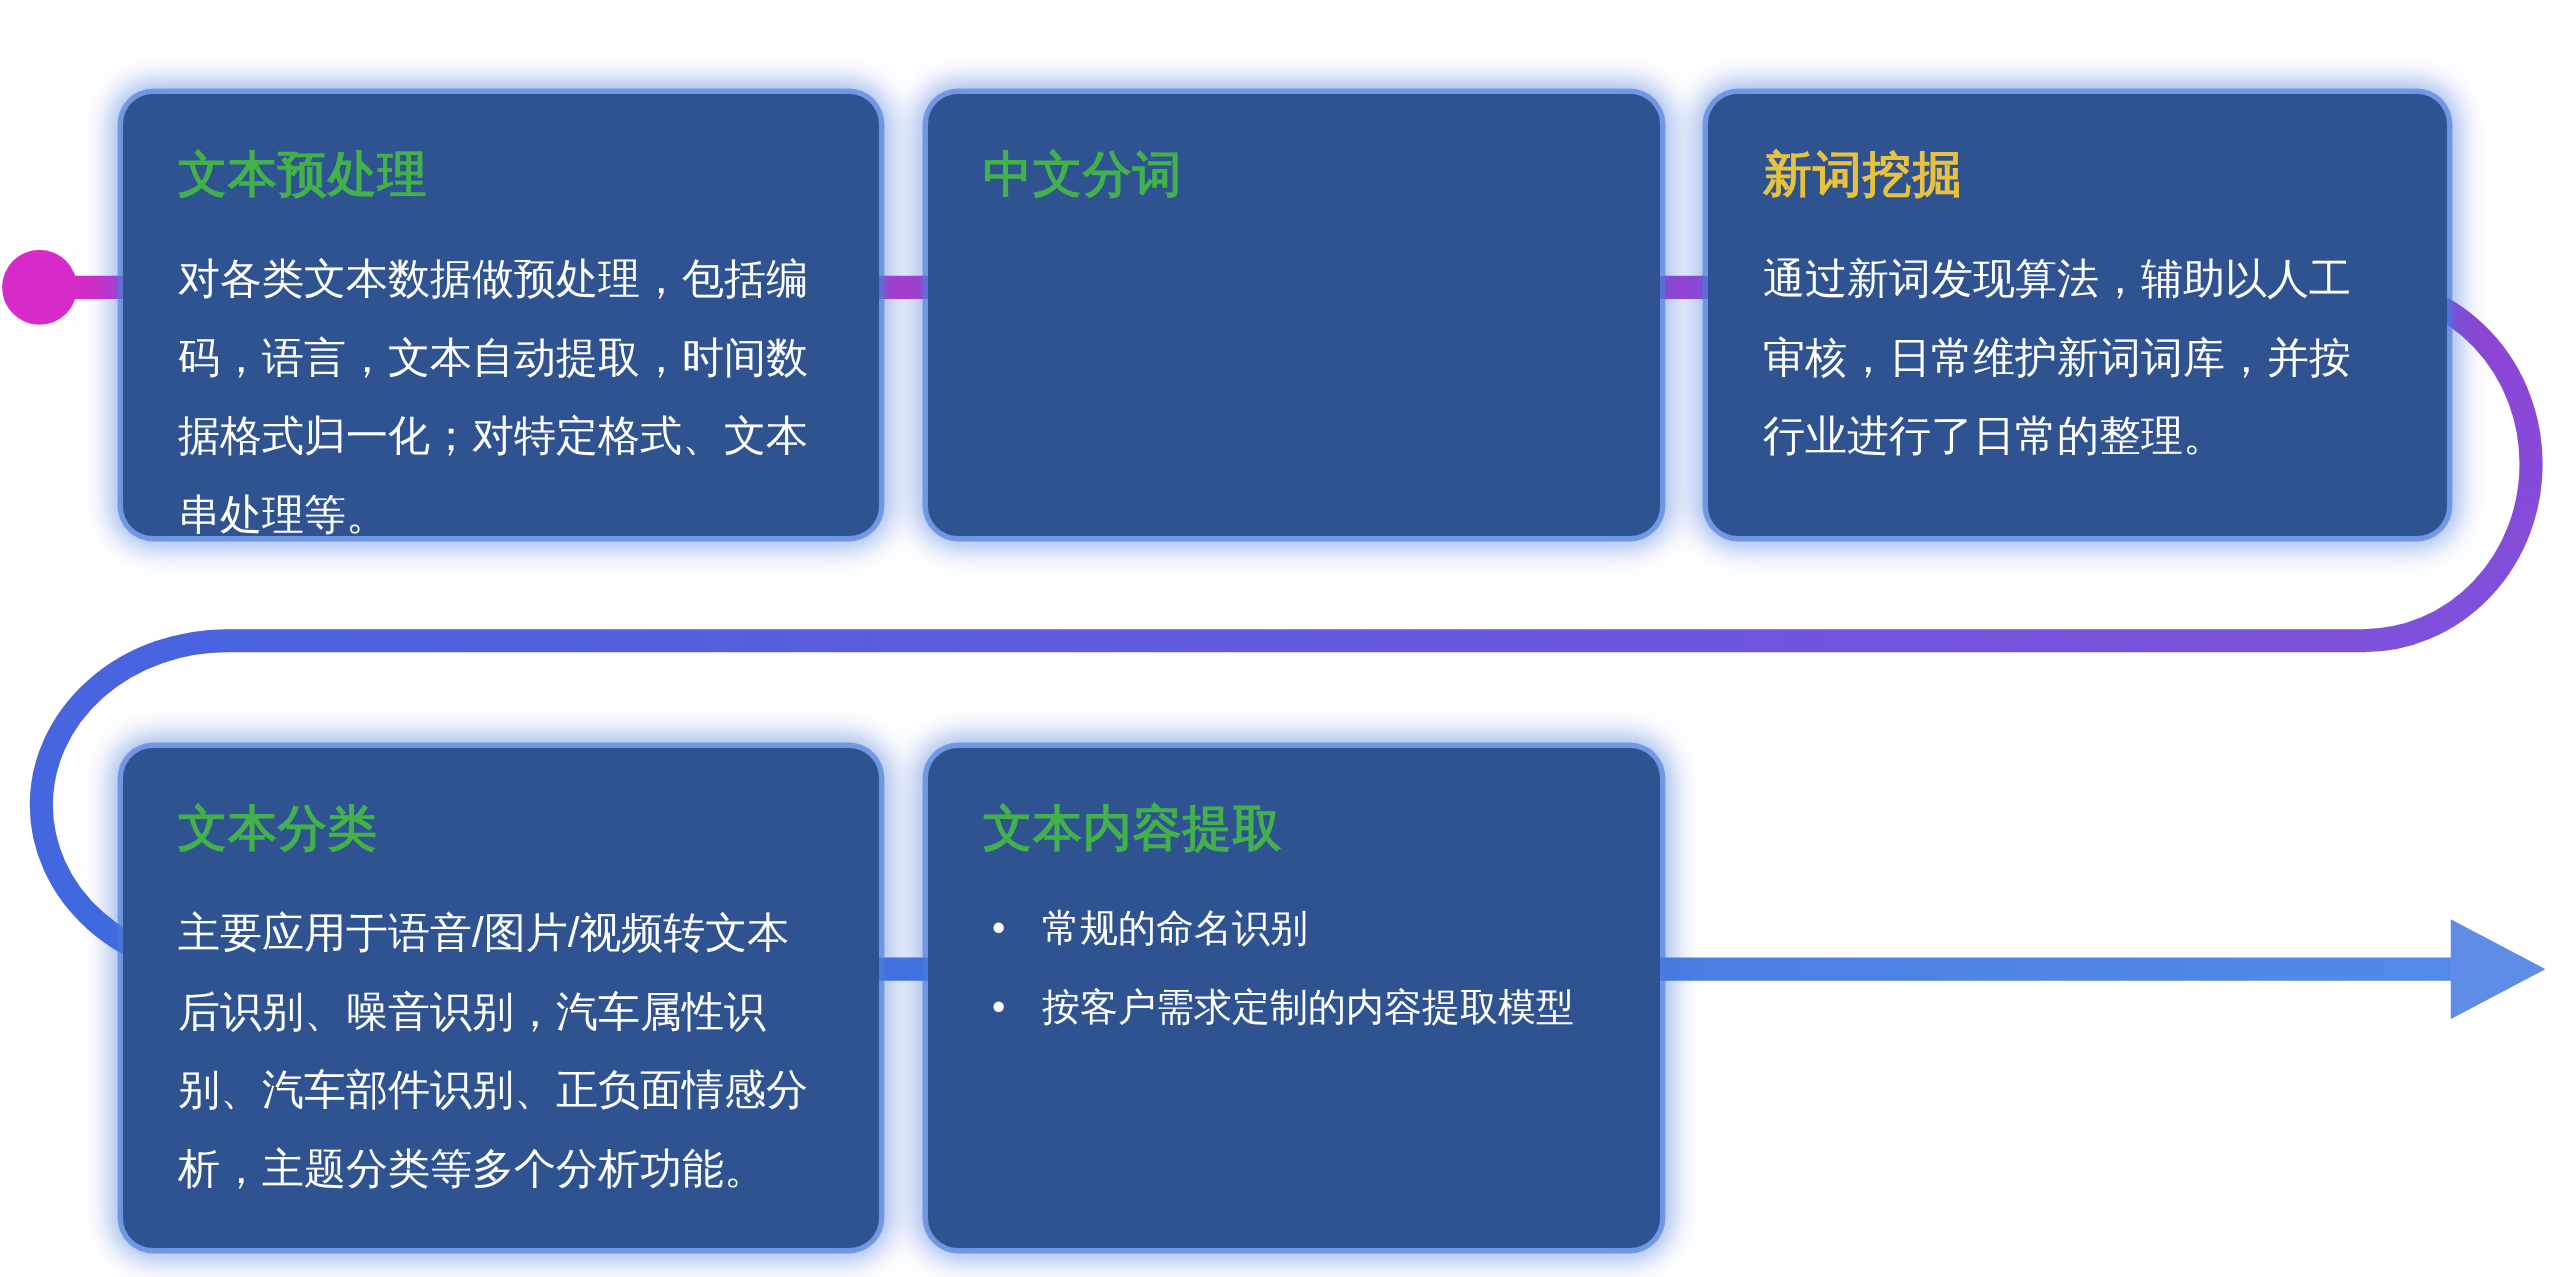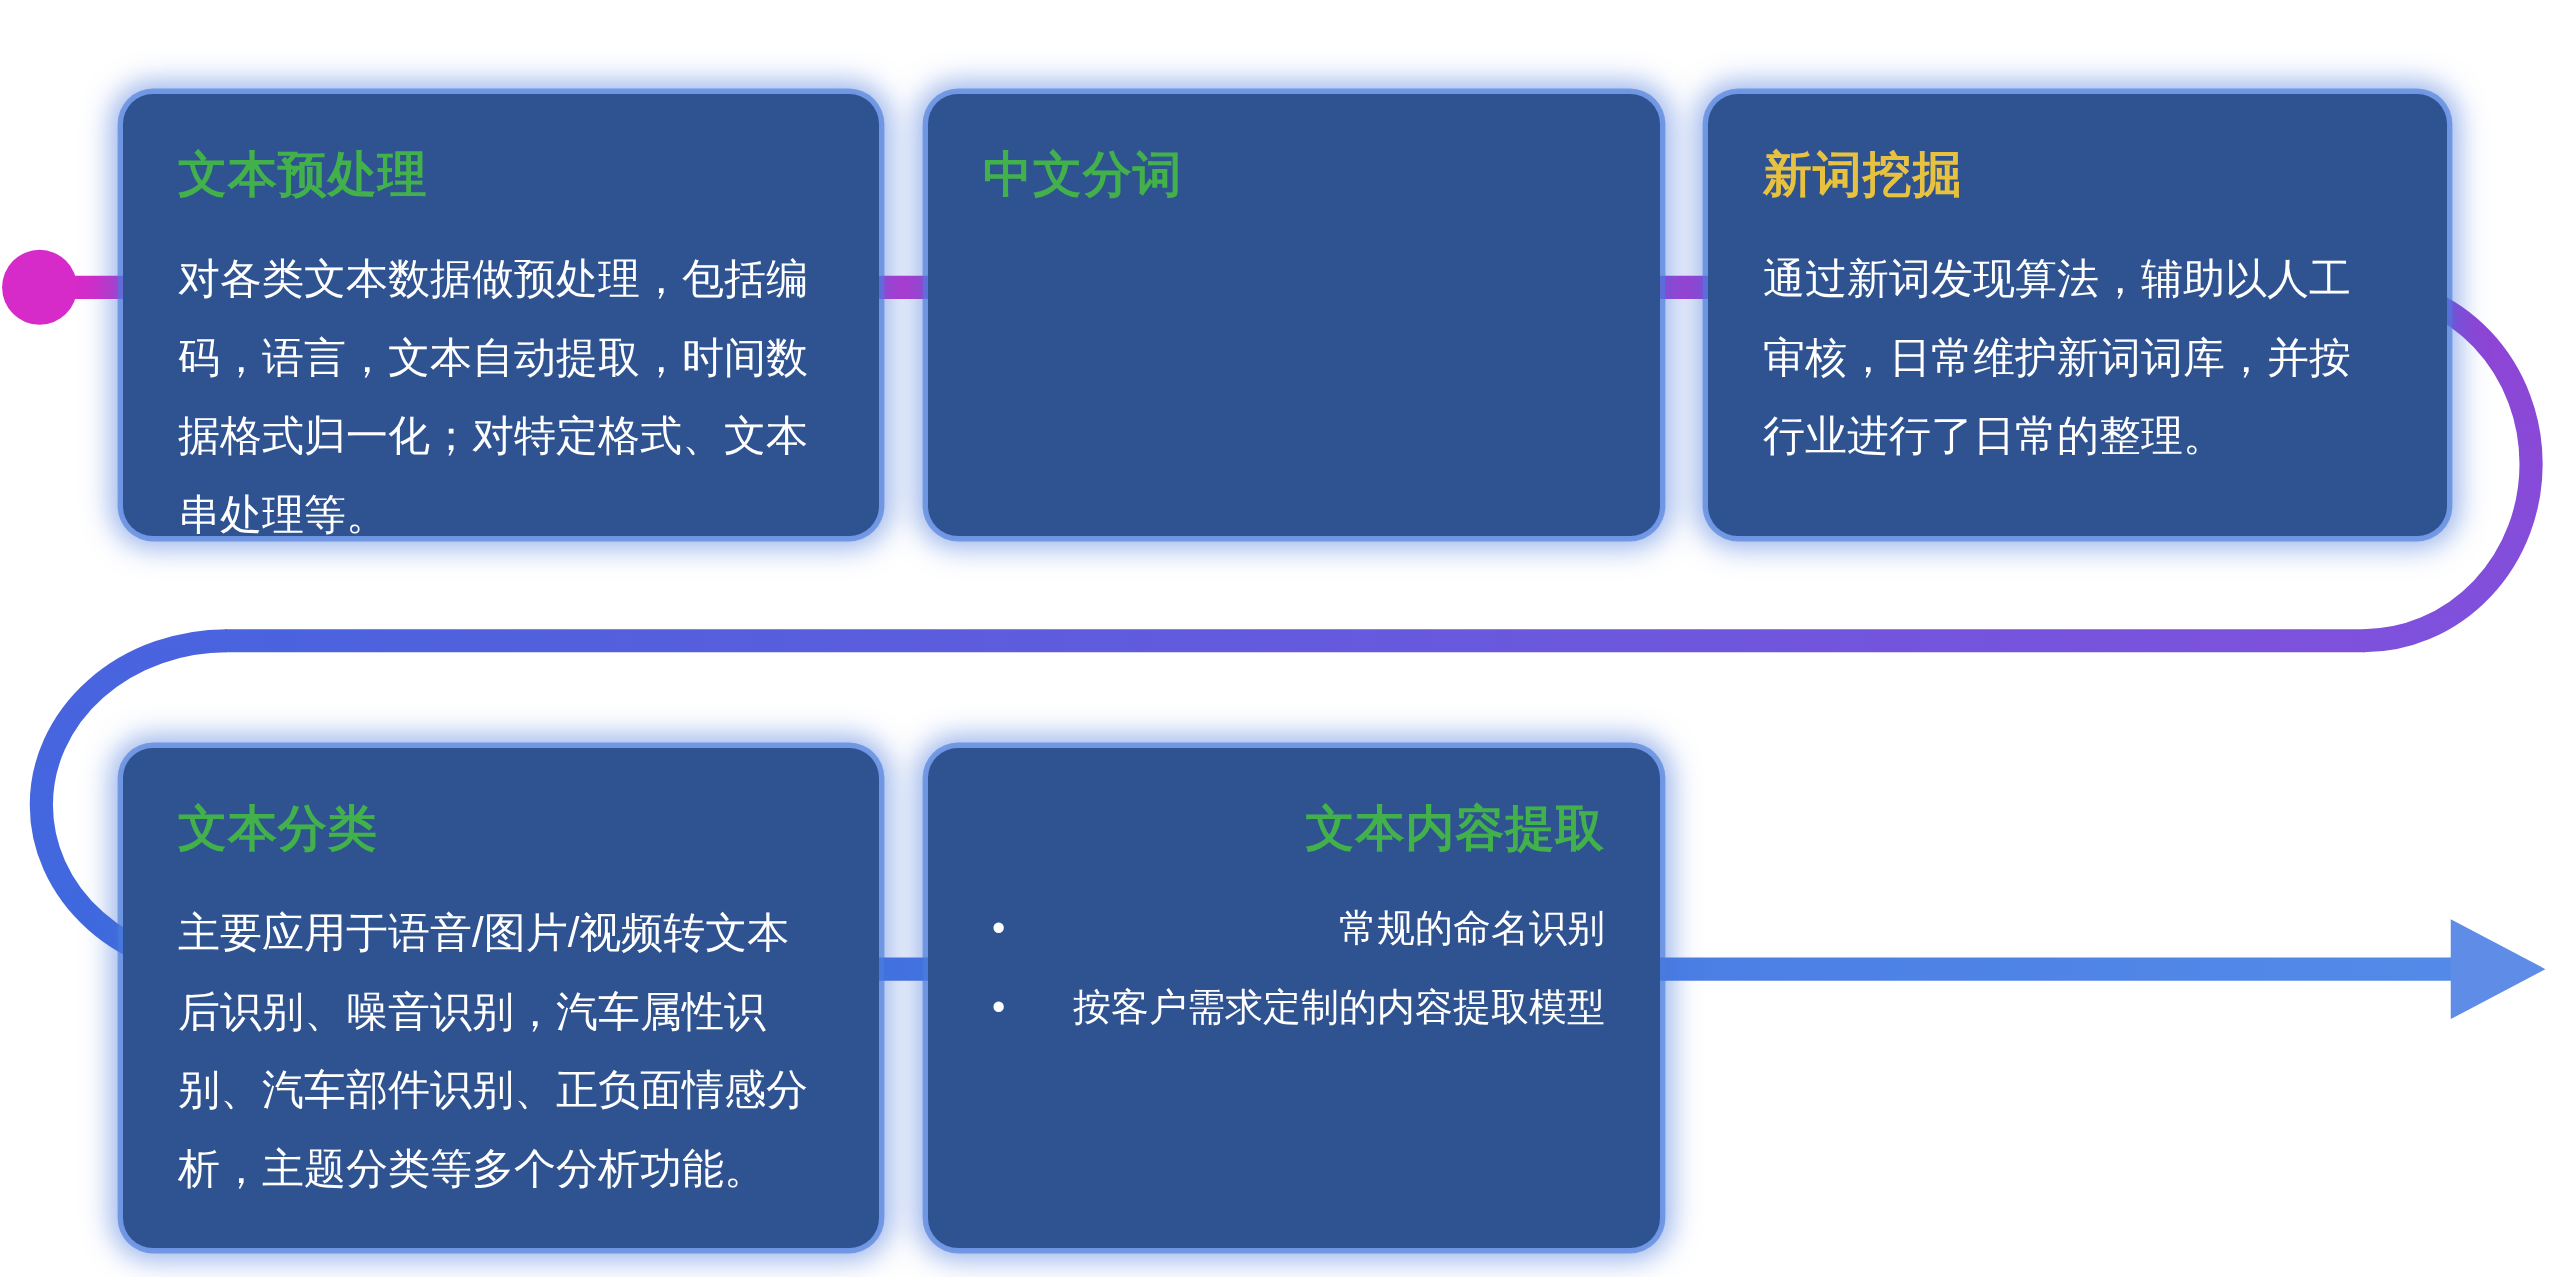--- a/index.html
+++ b/index.html
@@ -113,21 +113,21 @@
   <div class="card" style="left:1708px; top:94px; width:739px; height:442px;">
     <h2 class="card-title" style="color: rgb(232, 194, 62);">新词挖掘</h2>
     <p class="card-body">通过新词发现算法，辅助以人工审核，日常维护新词词库，并按行业进行了日常的整理。</p>
   </div>
 
   <div class="card" style="left:123px; top:748px; width:756px; height:500px;">
     <h2 class="card-title" style="color: rgb(67, 177, 75);">文本分类</h2>
     <p class="card-body">主要应用于语音/图片/视频转文本后识别、噪音识别，汽车属性识别、汽车部件识别、正负面情感分析，主题分类等多个分析功能。</p>
   </div>
 
-  <div class="card" style="left:928px; top:748px; width:732px; height:500px;text-align:right;">
+  <div class="card" style="left:928px; top:748px; width:732px; height:500px;">
     <h2 class="card-title" style="color: rgb(67, 177, 75);">文本内容提取</h2>
     <ul class="card-bullets">
       <li>常规的命名识别</li>
       <li>按客户需求定制的内容提取模型</li>
     </ul>
   </div>
 
 
 </div>
 

